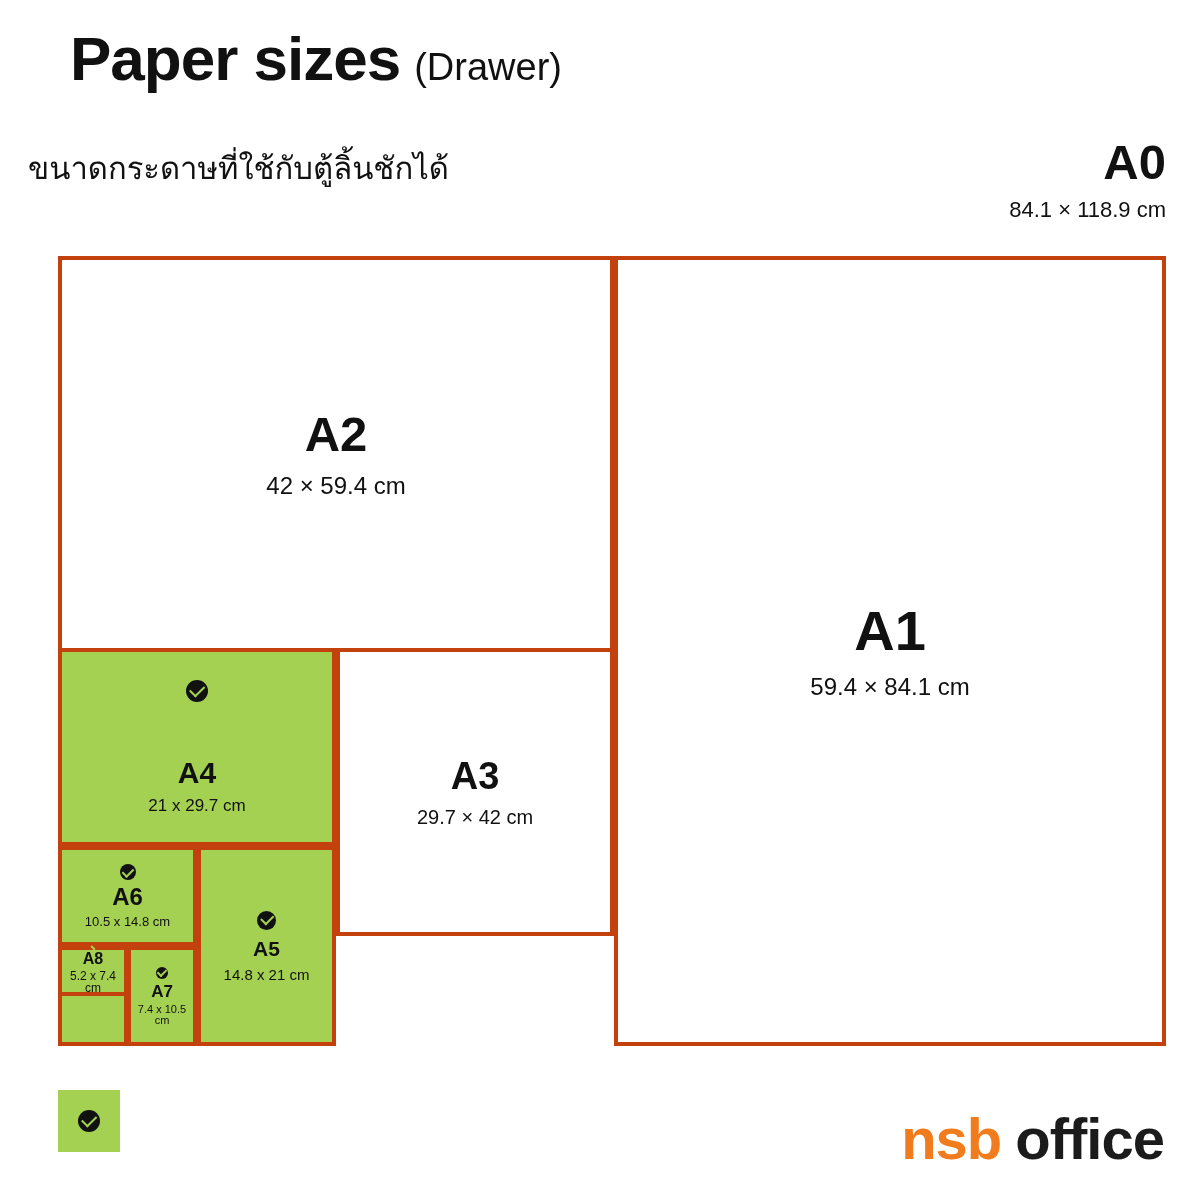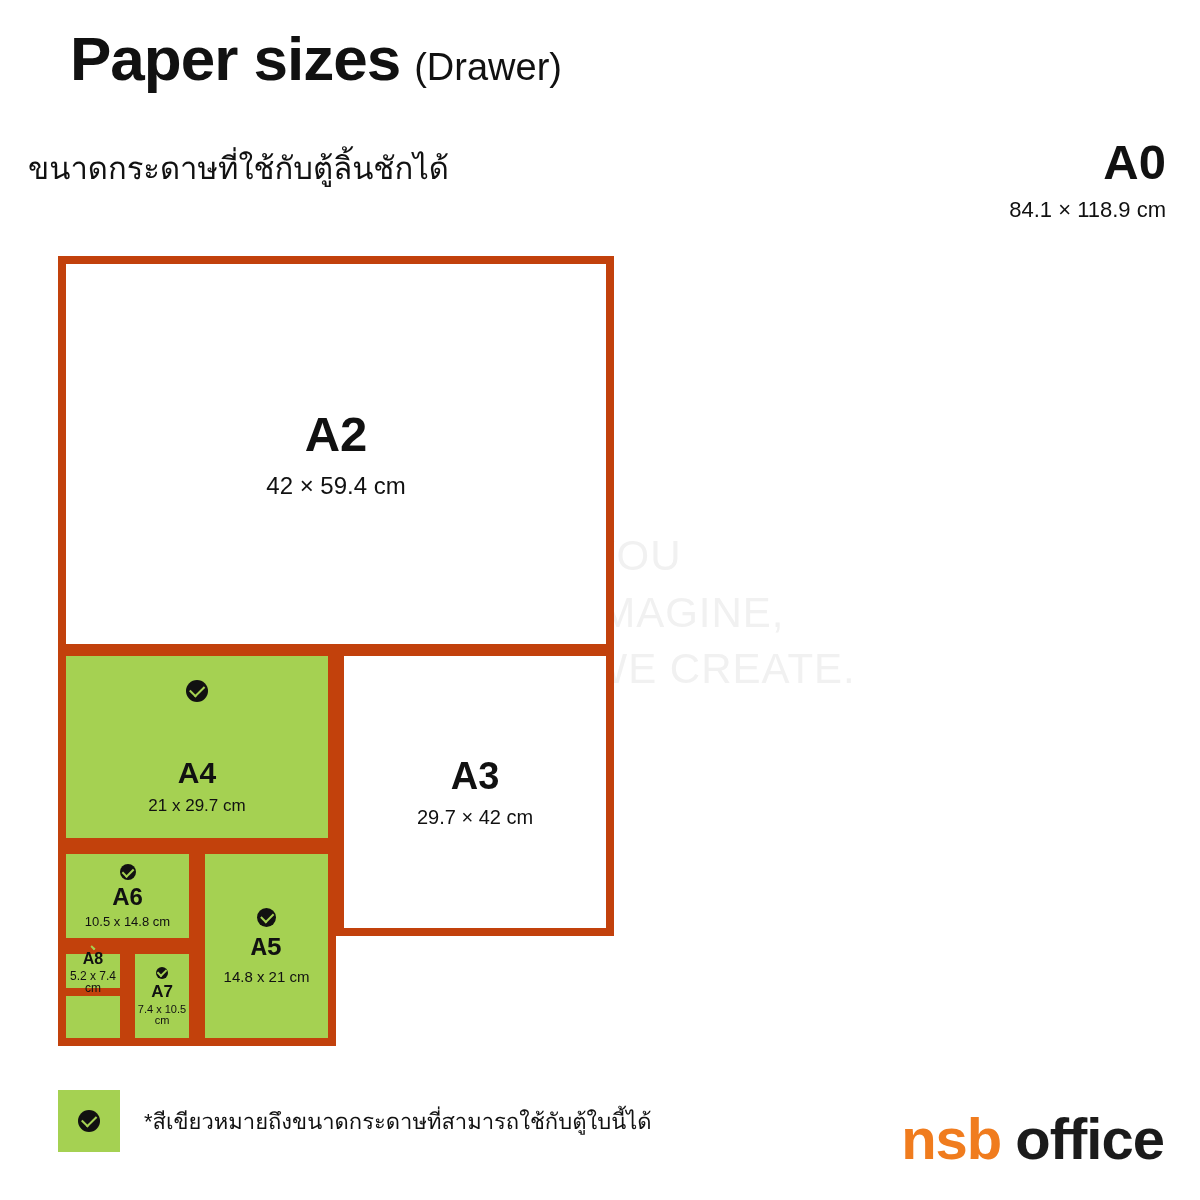--- a/index.html
+++ b/index.html
@@ -45,21 +45,21 @@
   }
   .wm-left { font-size: 52px; font-weight: 700; line-height: 1.05; letter-spacing: 1px; }
   .wm-bar { width: 3px; height: 112px; background: #f1f1f1; }
   .wm-right { font-size: 42px; font-weight: 400; line-height: 1.35; letter-spacing: 1px; }
 
   
   .diagram { position: absolute; left: 58px; top: 256px; width: 1108px; height: 790px; }
 
   .box {
     position: absolute;
-    border: 8px solid #c2410c;
+    border: 4px solid #c2410c;
     background: #ffffff;
     display: flex; flex-direction: column;
     align-items: center; justify-content: center;
     text-align: center;
   }
   .box.green { background: #a5d152; }
 
   .box-name { font-weight: 700; line-height: 1; }
   .box-dim { font-weight: 400; line-height: 1; }
 
@@ -92,21 +92,21 @@
   #box-a3 .box-name { font-size: 38px; }
   #box-a3 .box-dim  { font-size: 20px; margin-top: 12px; }
 
   #box-a4 { left: 0px; top: 392px; width: 278px; height: 198px; }
   #box-a4 .check { width: 22px; height: 22px; margin-bottom: 9px; }
   #box-a4 .box-name { font-size: 30px; margin-top: 47px; }
   #box-a4 .box-dim  { font-size: 17px; margin-top: 9px; }
 
   #box-a5 { left: 139px; top: 590px; width: 139px; height: 200px; }
   #box-a5 .check { width: 19px; height: 19px; margin-bottom: 8px; }
-  #box-a5 .box-name { font-size: 26px; font-family: Liberation Mono, monospace; }
+  #box-a5 .box-name { font-size: 21px; }
   #box-a5 .box-dim  { font-size: 15px; margin-top: 8px; }
 
   #box-a6 { left: 0px; top: 590px; width: 139px; height: 100px; text-align: right; }
   #box-a6 .check { width: 16px; height: 16px; margin-bottom: 5px; }
   #box-a6 .box-name { font-size: 24px; }
   #box-a6 .box-dim  { font-size: 13px; margin-top: 6px; }
 
   #box-a7 { left: 69px; top: 690px; width: 70px; height: 100px; }
   #box-a7 .check { width: 12px; height: 12px; margin-bottom: 4px; }
   #box-a7 .box-name { font-size: 17px; }
@@ -164,20 +164,24 @@
     <div class="wm-left">NSB<br>OFFICE</div>
     <div class="wm-bar"></div>
     <div class="wm-right">
       <span>YOU IMAGINE,</span><br>
       <span>WE CREATE.</span>
     </div>
   </div>
 
   <div class="diagram">
 
+    <div class="box" id="box-a1">
+      <span class="box-name">A1</span>
+      <span class="box-dim">59.4 × 84.1 cm</span>
+    </div>
 
     <div class="box" id="box-a2">
       <span class="box-name">A2</span>
       <span class="box-dim">42 × 59.4 cm</span>
     </div>
 
     <div class="box" id="box-a3">
       <span class="box-name">A3</span>
       <span class="box-dim">29.7 × 42 cm</span>
     </div>
@@ -213,21 +217,20 @@
     </div>
 
     <div class="box green" id="box-a8-filler"></div>
 
   </div>
 
   <div class="legend">
     <div class="legend-swatch">
       <span class="check"></span>
     </div>
-    <div class="legend-text">*สีเขียวหมายถึงขนาดกระดาษที่สามารถใช้กับตู้ใบนี้ได้</div>
   </div>
 
   <div class="logo">
     <span class="logo-nsb">nsb</span>
     <span class="logo-office">office</span>
   </div>
 
 </div>
 
 </body></html>

